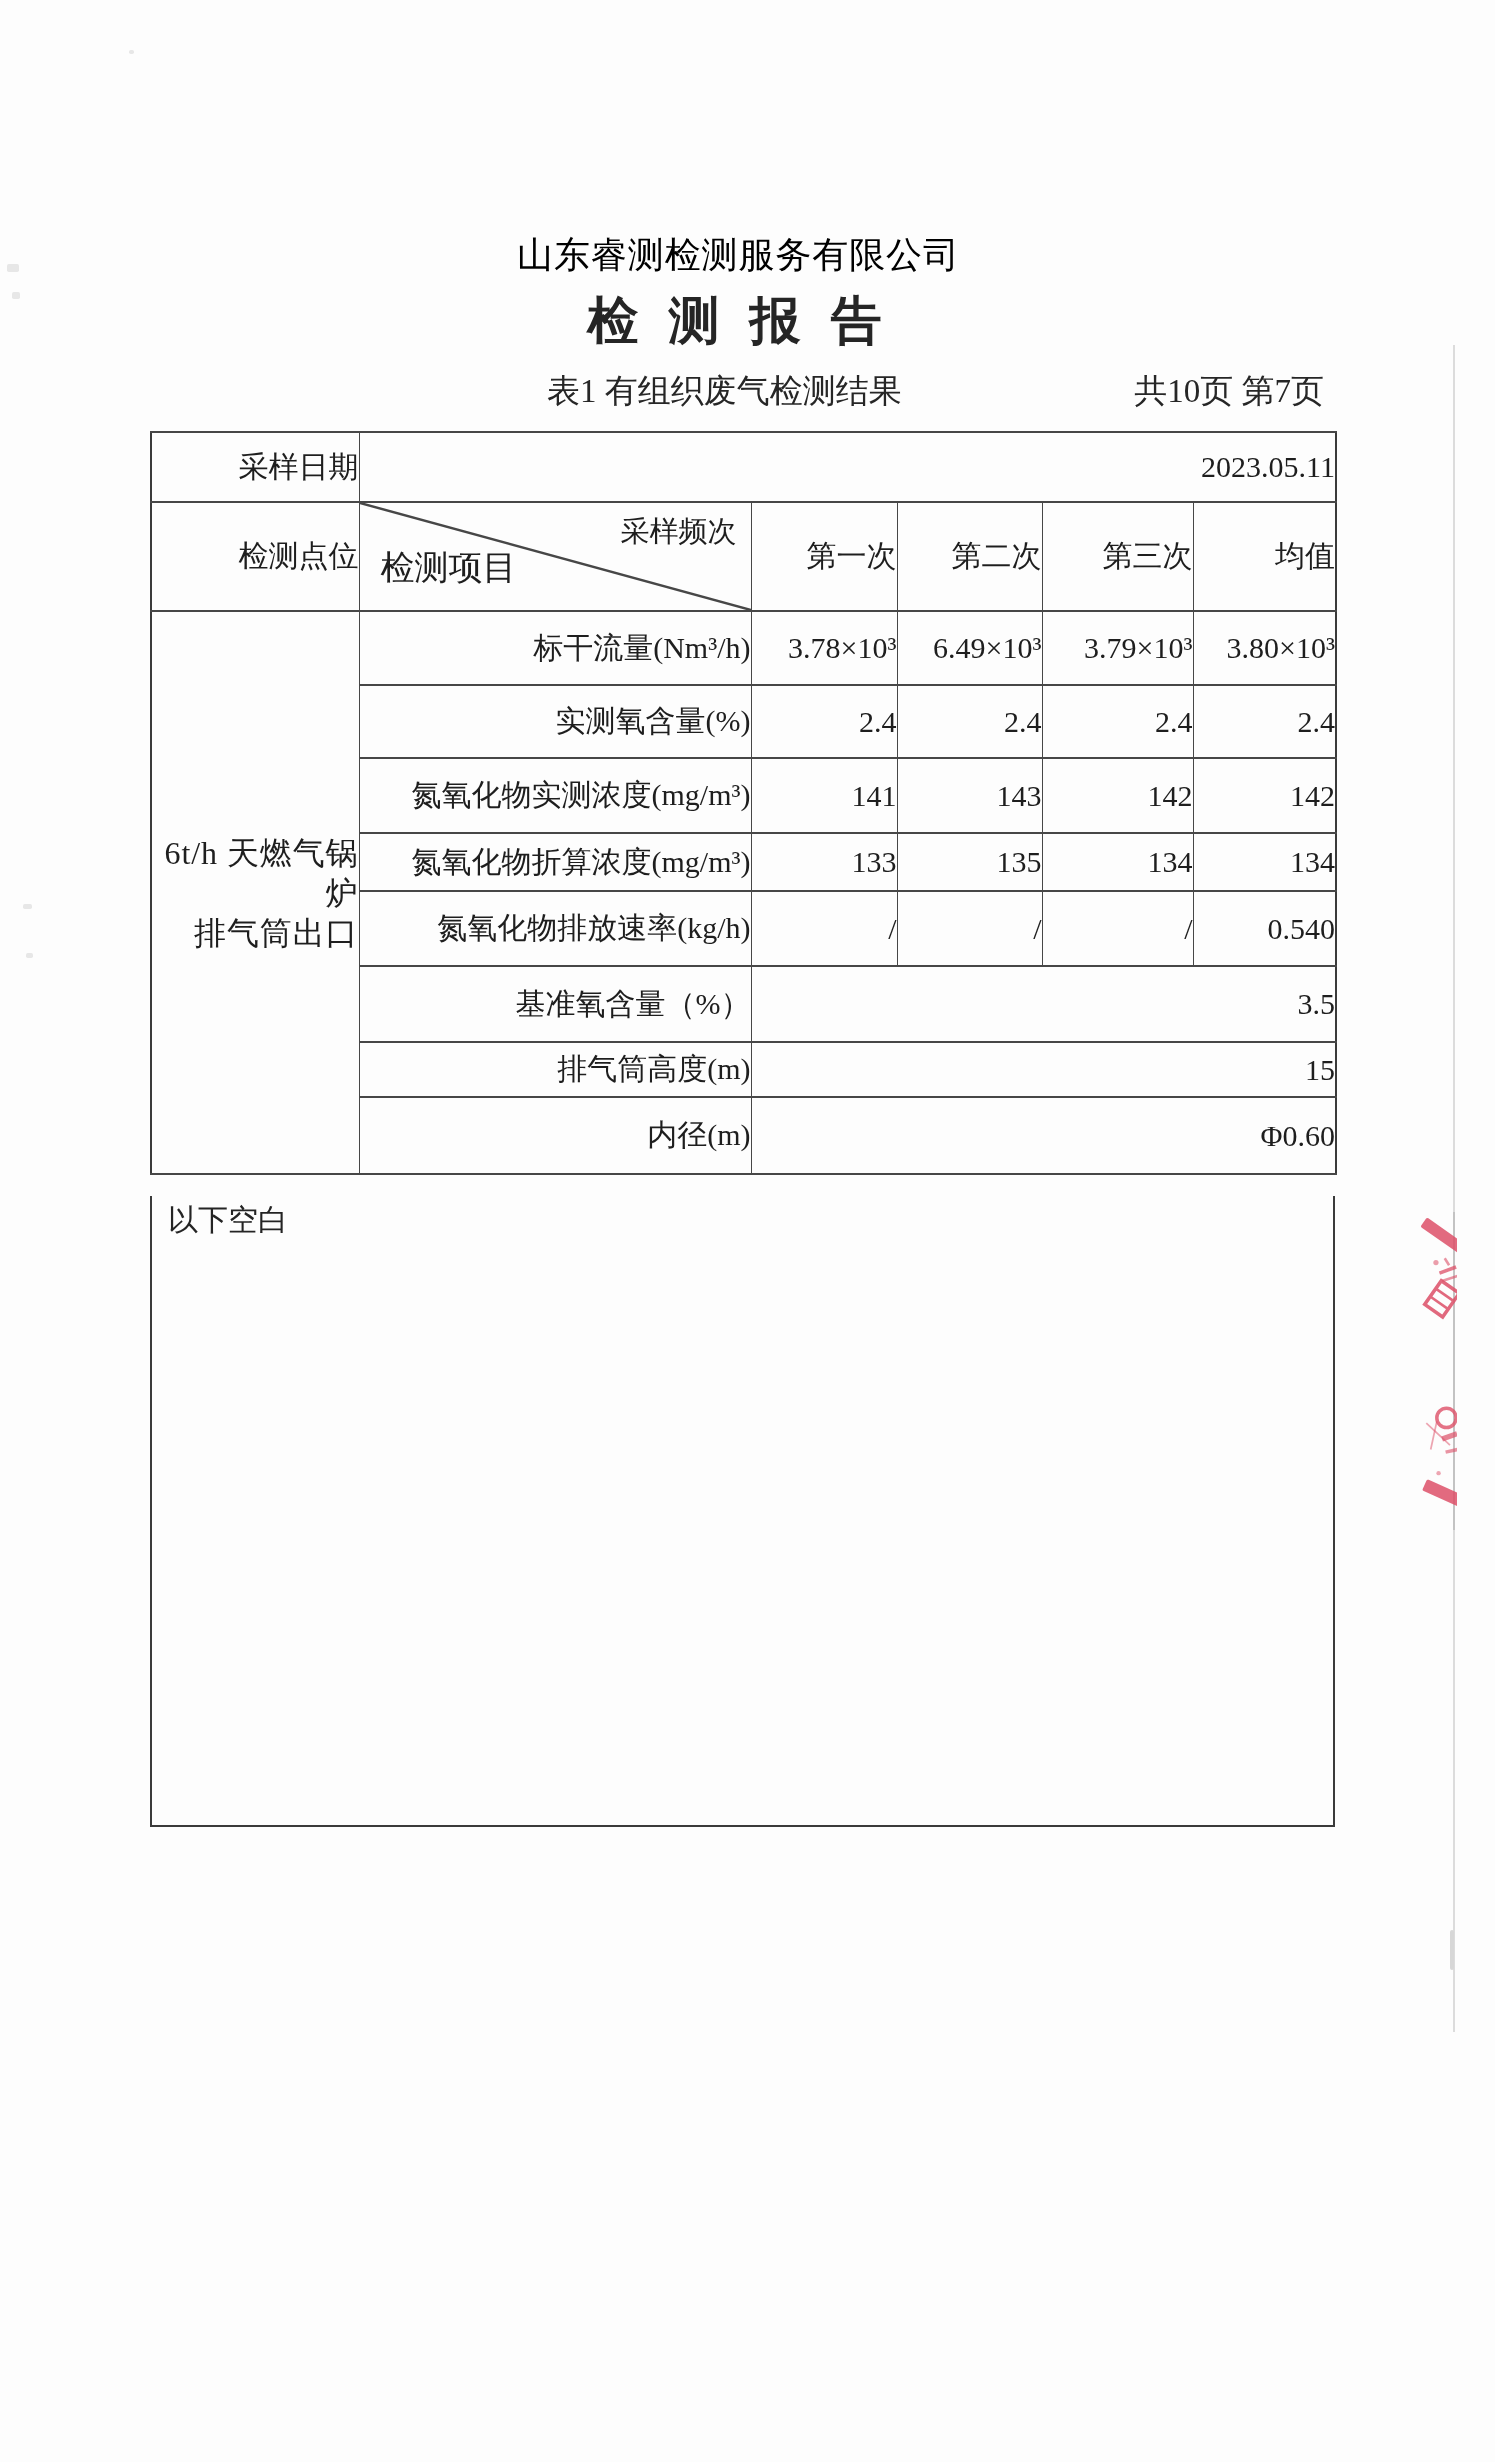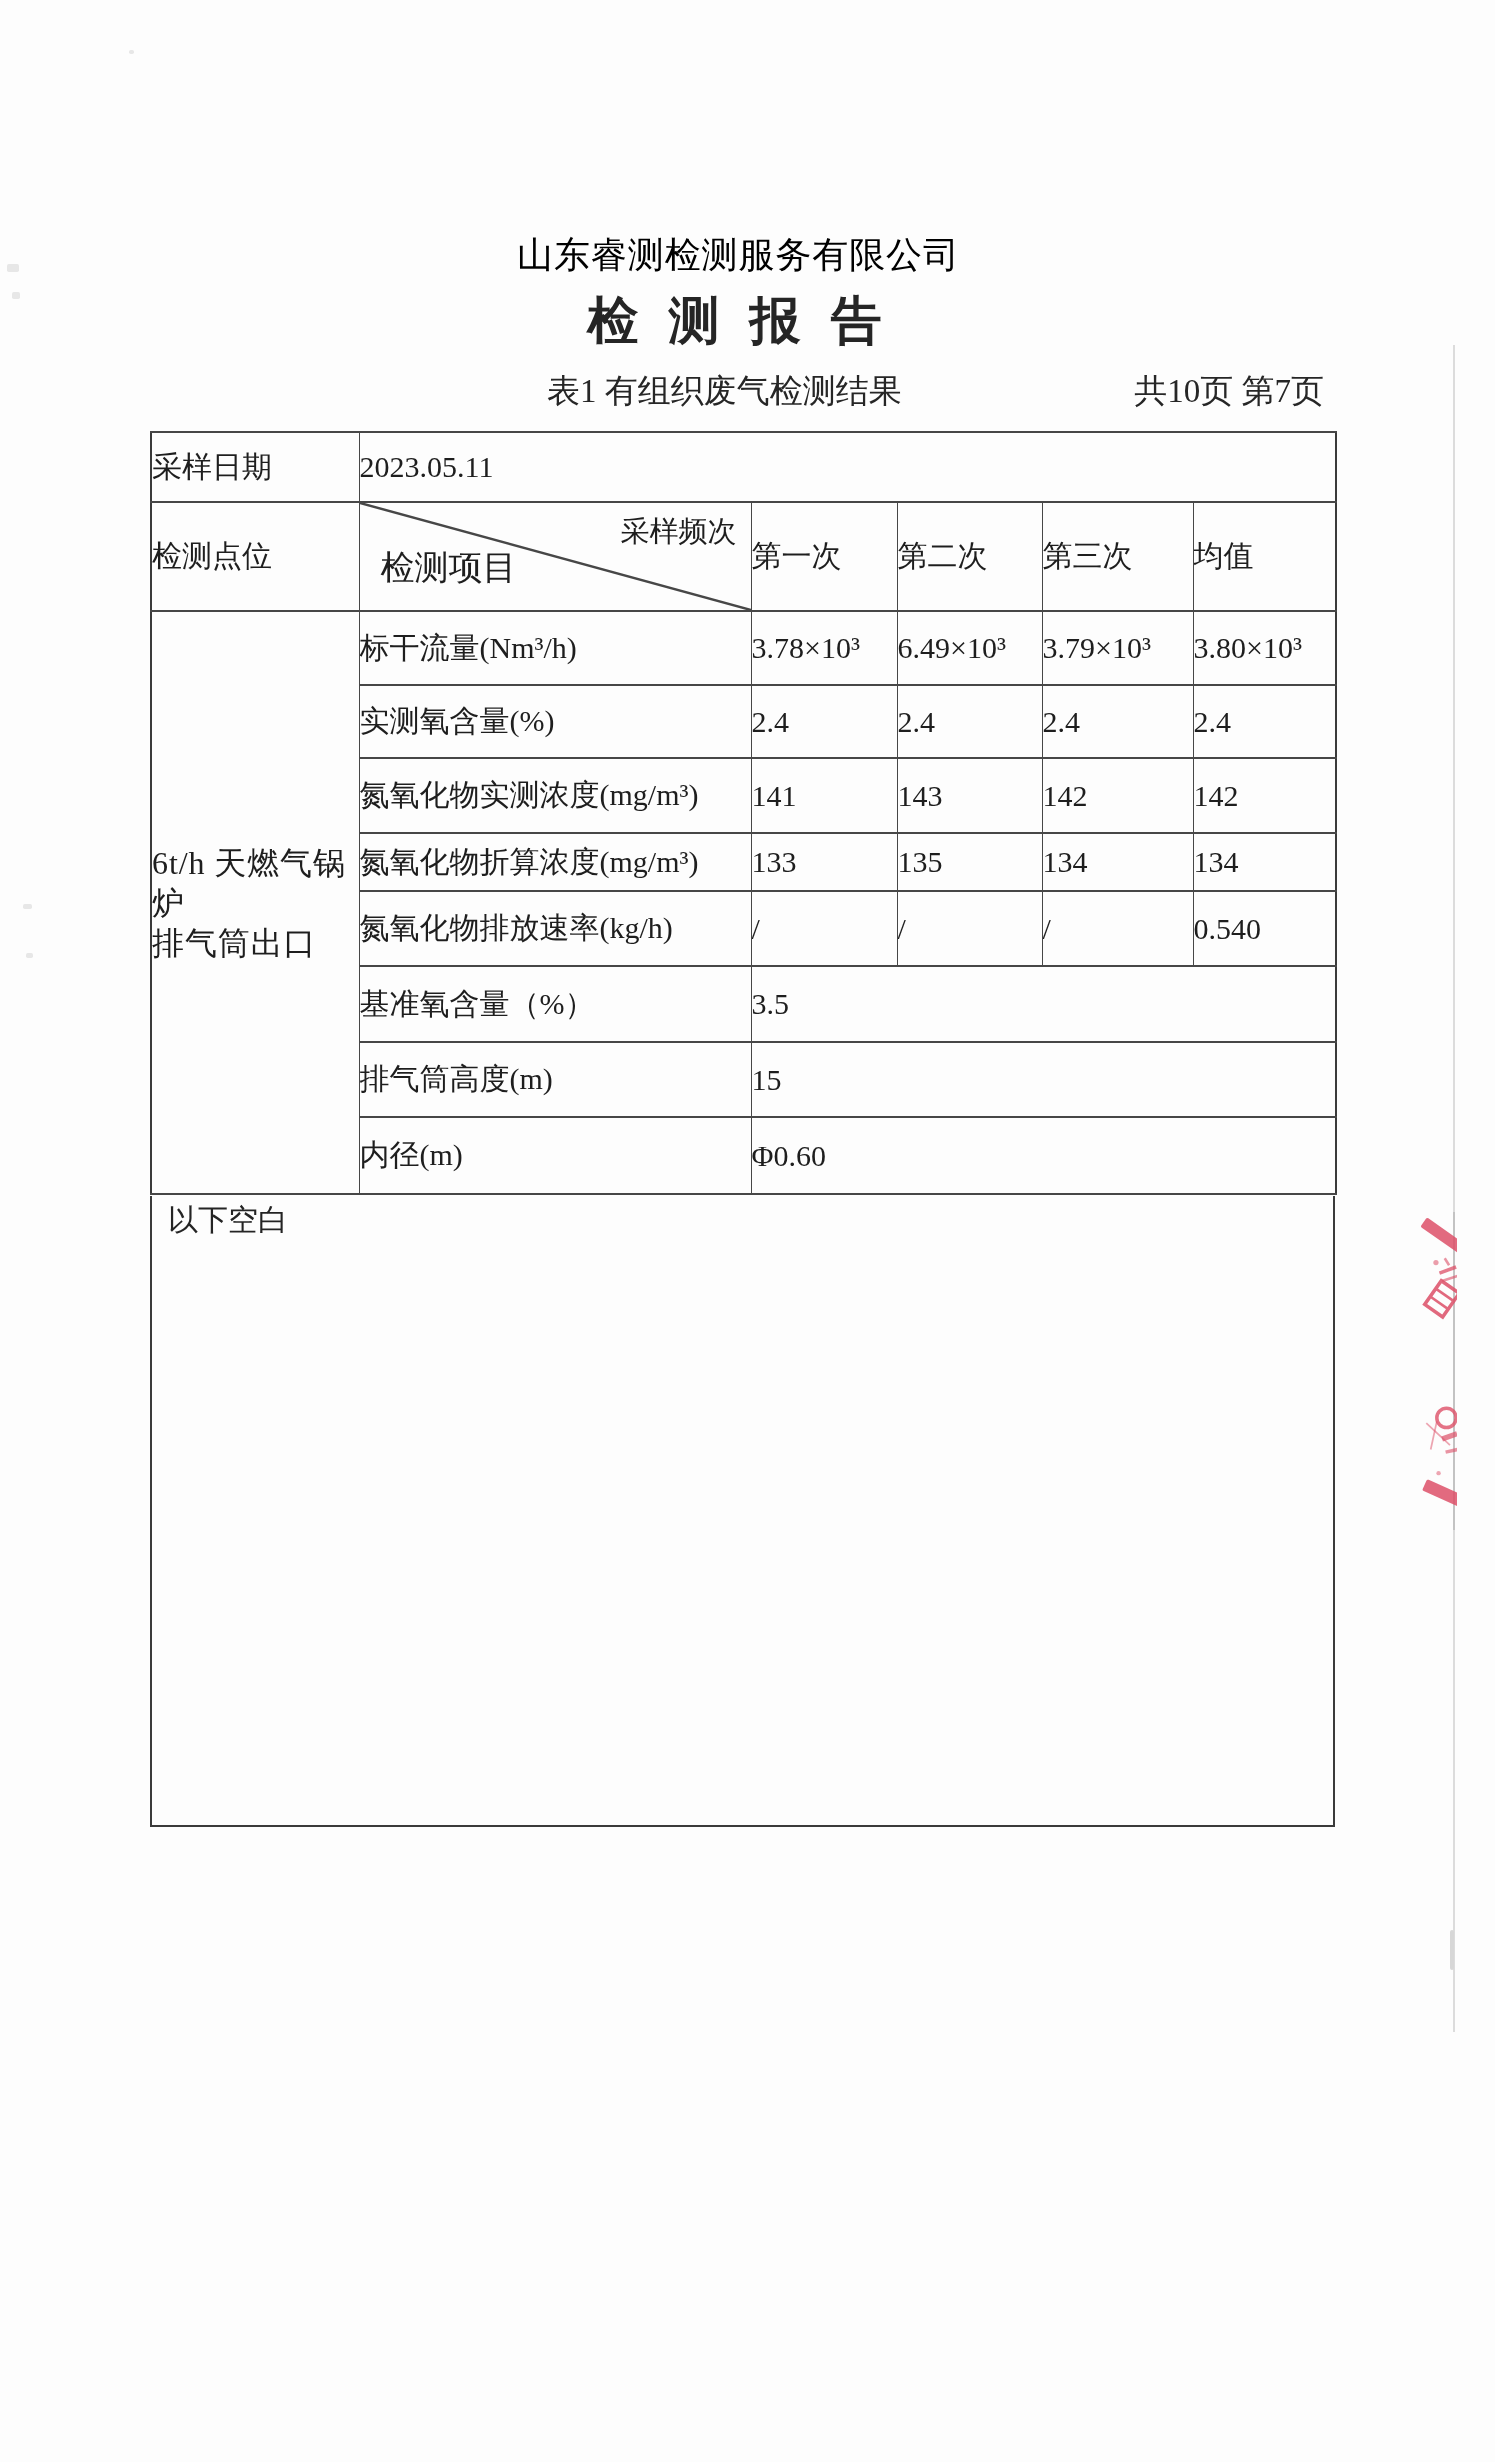--- a/index.html
+++ b/index.html
@@ -44,29 +44,29 @@
   .tbl{
     position:absolute;left:150px;top:431px;
     border-collapse:collapse;table-layout:fixed;
     width:1185px;
     font-family:"Liberation Serif", serif;
     font-size:30px;color:#1e1e1e;
   }
   .tbl td{
     border:1.8px solid #474747;
     border-top-width:2.6px;border-bottom-width:2.6px;
-    text-align:left;vertical-align:middle;
+    text-align:right;vertical-align:middle;
     padding:0;overflow:hidden;
   }
   .tbl{border:2.6px solid #3a3a3a;}
   .r1{height:70px;}  .r2{height:109px;}
   .r3{height:74px;}  .r4{height:73px;}
   .r5{height:75px;}  .r6{height:58px;}
   .r7{height:75px;}  .r8{height:76px;}
-  .r9{height:75px;margin-left:48px;}  .r10{height:77px;padding-left:36px;}
+  .r9{height:55px;margin-left:48px;}  .r10{height:77px;padding-left:36px;}
 
   td.diag{position:relative;}
   .diag-svg{position:absolute;left:0;top:0;width:100%;height:100%;}
   .diag-top{position:absolute;right:14px;top:8.8px;font-size:29px;}
   .diag-bottom{position:absolute;left:21px;bottom:19px;font-size:34px;}
 
   td.site-cell{font-size:32px;line-height:40px;letter-spacing:0.9px;}
 
   
   .blank-box{

